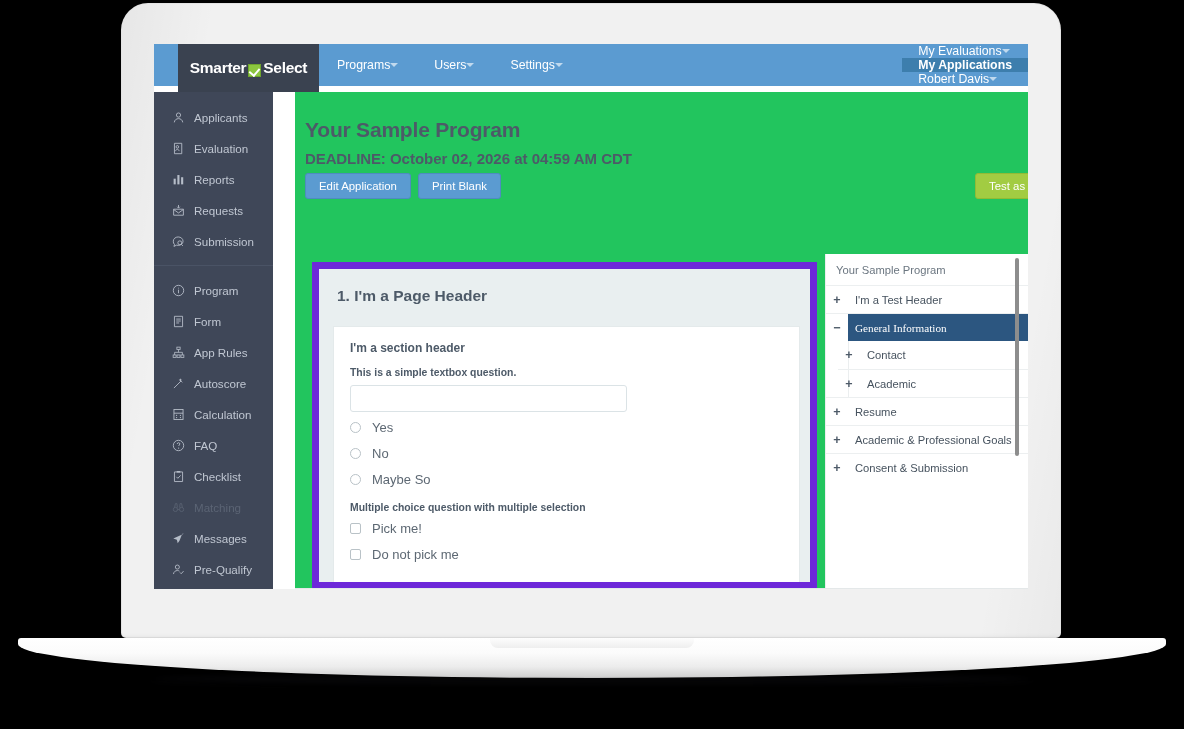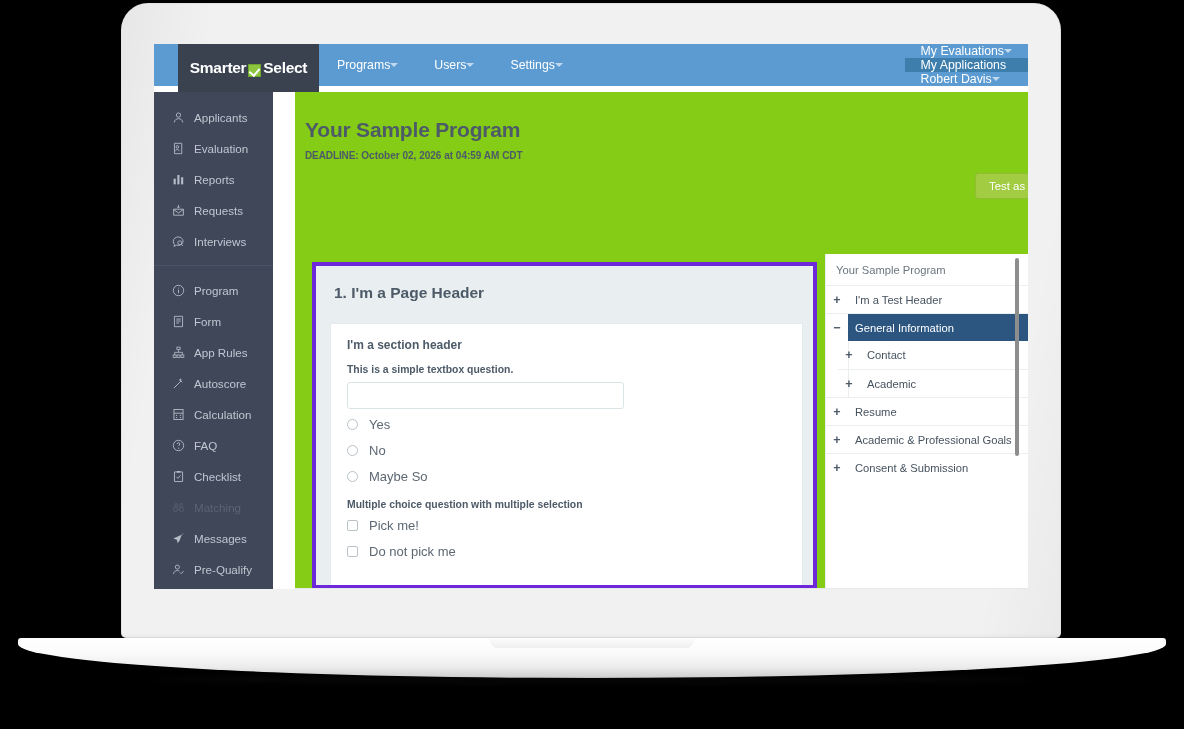--- a/index.html
+++ b/index.html
@@ -84,21 +84,21 @@
     transform: rotate(40deg);
   }
   .navitem {
     display: flex; align-items: center; 
     padding: 0 16px;
     color: #ffffff; font-size: 12.3px;
     white-space: nowrap;
     cursor: pointer;
   }
   .navitem.left { padding: 0 18px; }
-  .navitem.active { background: #3d7ead; }
+  .navitem.active { background: #3d7ead; font-weight: bold; }
   .caret {
     width: 0; height: 0;
     border-left: 4px solid transparent; border-right: 4px solid transparent;
     border-top: 4.5px solid rgba(255,255,255,0.62);
     display: inline-block;
   }
   #nav-left { display: flex; align-items: stretch; }
   #nav-right { display: flex; align-items: stretch; margin-left: auto; flex-direction: column; }
 
   
@@ -119,30 +119,30 @@
   .side-item svg { display: block; }
   .side-sep {
     height: 1px; margin: 8px 0 9px 0;
     background: #4a5365;
   }
 
   
   #main {
     position: absolute; left: 141px; top: 48px;
     width: 865px; height: 497px;
-    background: #84cc16;
+    background: #22c55e;
   }
   #page-title {
     position: absolute; left: 10px; top: 26px;
     font-size: 21px; font-weight: bold; color: #4d5a68;
     letter-spacing: -0.2px;
   }
   #deadline {
     position: absolute; left: 10px; top: 58px;
-    font-size: 10px; font-weight: bold; color: #4d5a68;
+    font-size: 15px; font-weight: bold; color: #4d5a68;
   }
   #deadline .dl-label { letter-spacing: -0.1px; }
   #btn-row { position: absolute; left: 10px; top: 81px; display: flex; gap: 7px; }
   .btn-blue {
     background: #5b9bd1; color: #ffffff;
     border: 1px solid #4e8cbf; border-radius: 3px;
     font-size: 11.4px; padding: 6px 13px; cursor: pointer;
     font-family: "Liberation Sans", sans-serif;
   }
   #test-btn {
@@ -151,21 +151,21 @@
     border: 1px solid #92bb36; border-radius: 3px;
     font-size: 11.4px; padding: 6px 13px; cursor: pointer;
     font-family: "Liberation Sans", sans-serif;
   }
 
   
   #formcard {
     position: absolute; left: 17px; top: 170px;
     width: 505px; height: 327px;
     background: #e9eff0;
-    border: 4px solid #6d28d9;
+    border: 7px solid #6d28d9;
     overflow: hidden;
   }
   #ph-title {
     margin: 18px 0 0 18px;
     font-size: 15.5px; font-weight: bold; color: #4d5a68;
   }
   #section {
     margin: 21px 10px 0 14px;
     background: #ffffff;
     border: 1px solid #e4eaeb;
@@ -230,21 +230,21 @@
   }
   .tree-row .tlabel {
     font-size: 11.2px; color: #46525e;
     padding-left: 7px;
   }
   .tree-row.lvl1 { padding-left: 0px; }
   .tree-row.lvl2 { margin-left: 12px; }
   .tree-row.selected {
     background: #2c5680; border-top-color: #2c5680;
   }
-  .tree-row.selected .tlabel { color: #ffffff; }
+  .tree-row.selected .tlabel { color: #ffffff; font-family: Liberation Serif, serif; }
   .tree-row.selected .tg { color: #ffffff; margin-left: 0; }
   .tree-row.selected .sel-fill {
     position: absolute; left: 22px; top: 0; right: -8px; bottom: 0;
     background: #2c5680; z-index: 0;
   }
   .tree-row.selected .tg, .tree-row.selected .tlabel { position: relative; z-index: 1; }
   .tree-row.selected { background: transparent; border-top-color: #eceff0; }
   .tree-children-rule {
     position: absolute; left: 22px; top: 0; bottom: 0; width: 1px;
     background: #ebeeef;
@@ -356,21 +356,21 @@
         <span>Requests</span>
       </div>
       <div class="side-item">
         <span class="si">
             <svg width="13" height="13" viewBox="0 0 16 16" fill="none" stroke="#c0c7d2" stroke-width="1.1">
               <path d="M13.6 7.6c0 3-2.8 5.2-6 5.2-.7 0-1.4-.1-2-.3L2.4 14l.7-2.3A5 5 0 011.6 7.6c0-2.9 2.7-5.2 6-5.2s6 2.3 6 5.2z"></path>
               <circle cx="9.6" cy="9.6" r="2.4" stroke="#c0c7d2"></circle>
               <path d="M11.4 11.4l2 2"></path>
             </svg>
           </span>
-        <span>Interviews</span>
+        <span>Submission</span>
       </div>
 
       <div class="side-sep"></div>
 
       <div class="side-item">
         <span class="si">
             <svg width="13" height="13" viewBox="0 0 16 16" fill="none" stroke="#c0c7d2" stroke-width="1.1">
               <circle cx="8" cy="8" r="6.4"></circle>
               <path d="M8 7v4.4M8 4.6v.9"></path>
             </svg>
@@ -472,20 +472,24 @@
 
     <div id="main">
 
       <div id="page-title">Your Sample Program</div>
 
       <div id="deadline">
         <span class="dl-label">DEADLINE:</span>
         <span>October 02, 2026 at 04:59 AM CDT</span>
       </div>
 
+      <div id="btn-row">
+        <button class="btn-blue">Edit Application</button>
+        <button class="btn-blue">Print Blank</button>
+      </div>
 
       <button id="test-btn">Test as applicant</button>
 
       <div id="formcard">
         <div id="ph-title">1. I'm a Page Header</div>
 
         <div id="section">
           <div id="sec-title">I'm a section header</div>
 
           <div class="q-label">This is a simple textbox question.</div>

